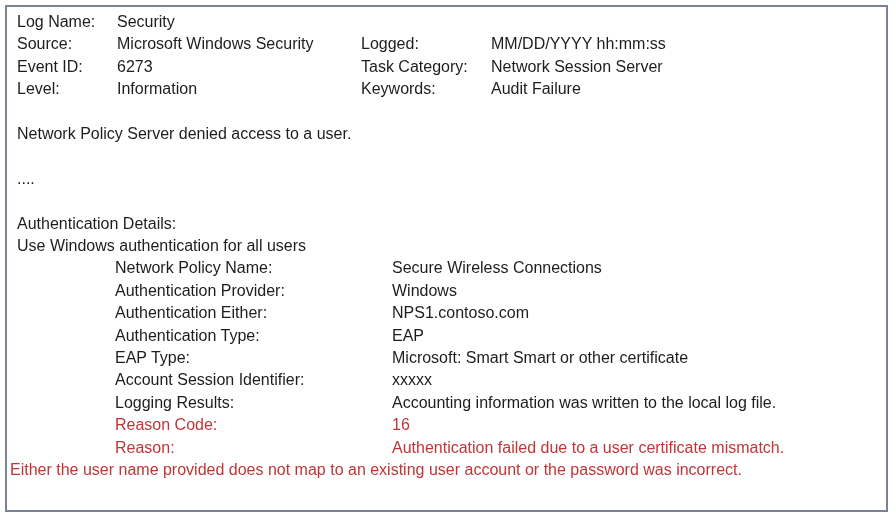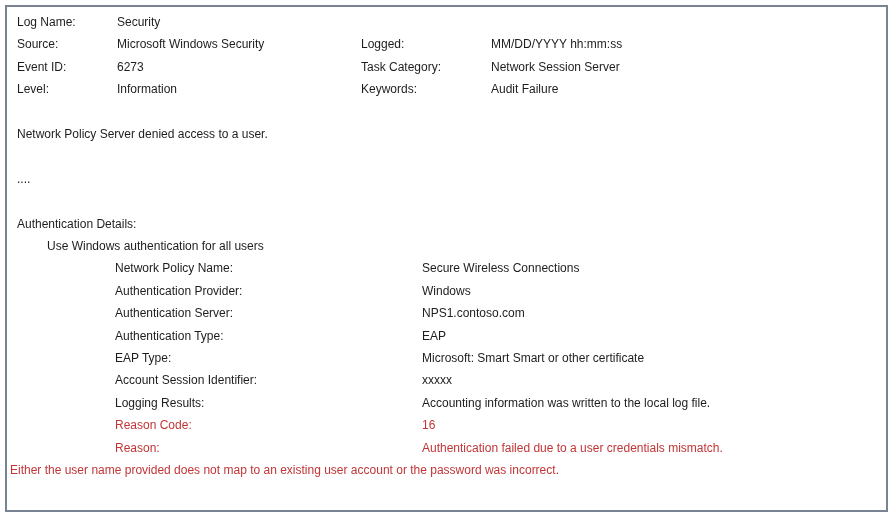--- a/index.html
+++ b/index.html
@@ -19,35 +19,35 @@
   }
   .frame {
     position: absolute;
     left: 5px;
     top: 5px;
     right: 8px;
     bottom: 9px;
     border: 2px solid var(--border);
     background: var(--background);
     color: var(--text);
-    font-size: 12px;
+    font-size: 16px;
     line-height: 22.4px;
     padding: 4px 14px 0 10px;
     overflow: hidden;
   }
   .hrow { display: flex; white-space: nowrap; }
   .hl  { flex: none; width: 100px; }
   .hv  { flex: none; width: 244px; }
   .hl2 { flex: none; width: 130px; }
   .hv2 { flex: 1; }
   .line { white-space: nowrap; }
   .spacer { height: 22.4px; }
   .drow { display: flex; white-space: nowrap; }
   .dl { flex: none; margin-left: 98px; width: 277px; }
-  .dv { flex: 1; margin-left: 30px; }
+  .dv { flex: 1; }
   .red { color: var(--highlight); }
   .footer { margin-left: -7px; }
 </style>
 </head>
 <body>
 
 <div class="frame">
 
   <div class="hrow">
     <span class="hl">Log Name:</span>
@@ -91,21 +91,21 @@
   </div>
   <div class="drow">
     <span class="dl">Network Policy Name:</span>
     <span class="dv">Secure Wireless Connections</span>
   </div>
   <div class="drow">
     <span class="dl">Authentication Provider:</span>
     <span class="dv">Windows</span>
   </div>
   <div class="drow">
-    <span class="dl">Authentication Server:</span>
+    <span class="dl">Authentication Either:</span>
     <span class="dv">NPS1.contoso.com</span>
   </div>
   <div class="drow">
     <span class="dl">Authentication Type:</span>
     <span class="dv">EAP</span>
   </div>
   <div class="drow">
     <span class="dl">EAP Type:</span>
     <span class="dv">Microsoft: Smart Smart or other certificate</span>
   </div>
@@ -116,18 +116,18 @@
   <div class="drow">
     <span class="dl">Logging Results:</span>
     <span class="dv">Accounting information was written to the local log file.</span>
   </div>
   <div class="drow red">
     <span class="dl">Reason Code:</span>
     <span class="dv">16</span>
   </div>
   <div class="drow red">
     <span class="dl">Reason:</span>
-    <span class="dv">Authentication failed due to a user credentials mismatch.</span>
+    <span class="dv">Authentication failed due to a user certificate mismatch.</span>
   </div>
 
   <div class="line red footer">Either the user name provided does not map to an existing user account or the password was incorrect.</div>
 
 </div>
 
 </body></html>

